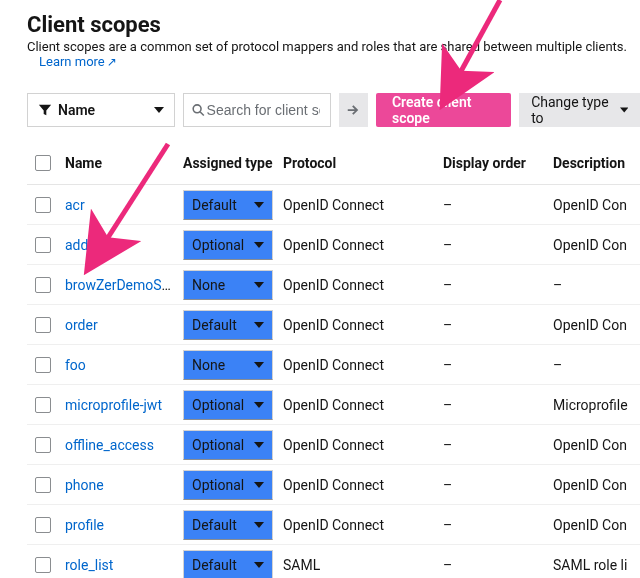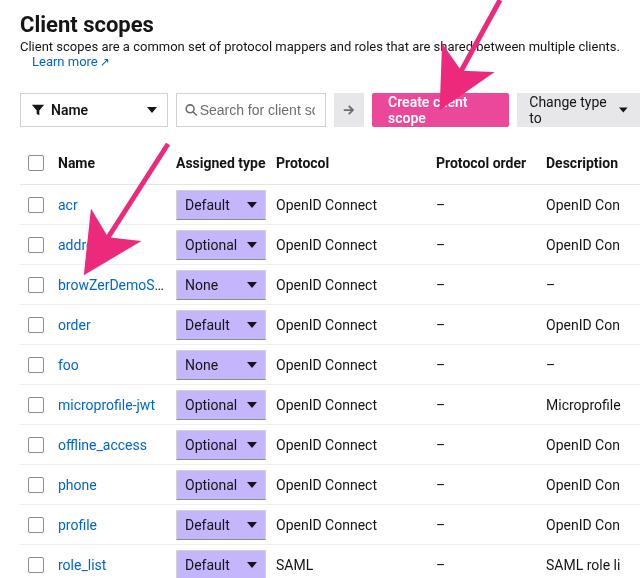--- a/index.html
+++ b/index.html
@@ -8,21 +8,21 @@
     font-family: -apple-system, BlinkMacSystemFont, "Segoe UI", Roboto, "Helvetica Neue", Arial, sans-serif;
     font-size: 14px;
     color: #151515;
     background: #fff;
   }
   .page {
     width: 640px;
     height: 578px;
     overflow: hidden;
     position: relative;
-    padding: 12px 0 0 20px;
+    padding: 12px 0 0 27px;
   }
   .title {
     font-size: 22px;
     font-weight: 700;
     margin: 0 0 2px 0;
   }
   .subtitle {
     font-size: 13px;
     color: #151515;
     margin: 0;
@@ -113,21 +113,21 @@
   .cell { padding: 4px 6px 4px 0; white-space: nowrap; overflow:hidden; text-overflow: ellipsis;}
   .cell.name a { color:#06c; text-decoration:none; font-size:14px;margin-top:10px; }
   .cell.check { display:flex; justify-content:center; }
   .chk {
     width:16px; height:16px; border:1px solid #8a8d90; border-radius:2px; background:#fff;
     display:inline-block;
   }
   .type-select {
     display:flex; align-items:center; justify-content:space-between;
     border:1px solid #d2d2d2; border-bottom:1px solid #8a8d90;
-    background:#c4b5fd;
+    background:#3b82f6;
     height:30px; padding:0 8px; width:90px;
     font-size:14px;
   }
   .protocol, .disp, .desc { color:#151515; font-size:14px; }
   .disp { color:#151515; }
   svg { display:block; }
   
   .anno { position:absolute; left:0; top:0; pointer-events:none; }
 </style>
 </head>
@@ -183,21 +183,21 @@
   </div>
 
   <div class="tbl">
     <div class="thead">
       <div class="cell check">
           <span class="chk"></span>
         </div>
       <div class="cell">Name</div>
       <div class="cell">Assigned type</div>
       <div class="cell">Protocol</div>
-      <div class="cell">Protocol order</div>
+      <div class="cell">Display order</div>
       <div class="cell">Description</div>
     </div>
     <div id="rows">
         <div class="trow">
           <div class="cell check">
             <span class="chk"></span>
           </div>
           <div class="cell name"><a href="#">acr</a></div>
           <div class="cell">
             <div class="type-select">

